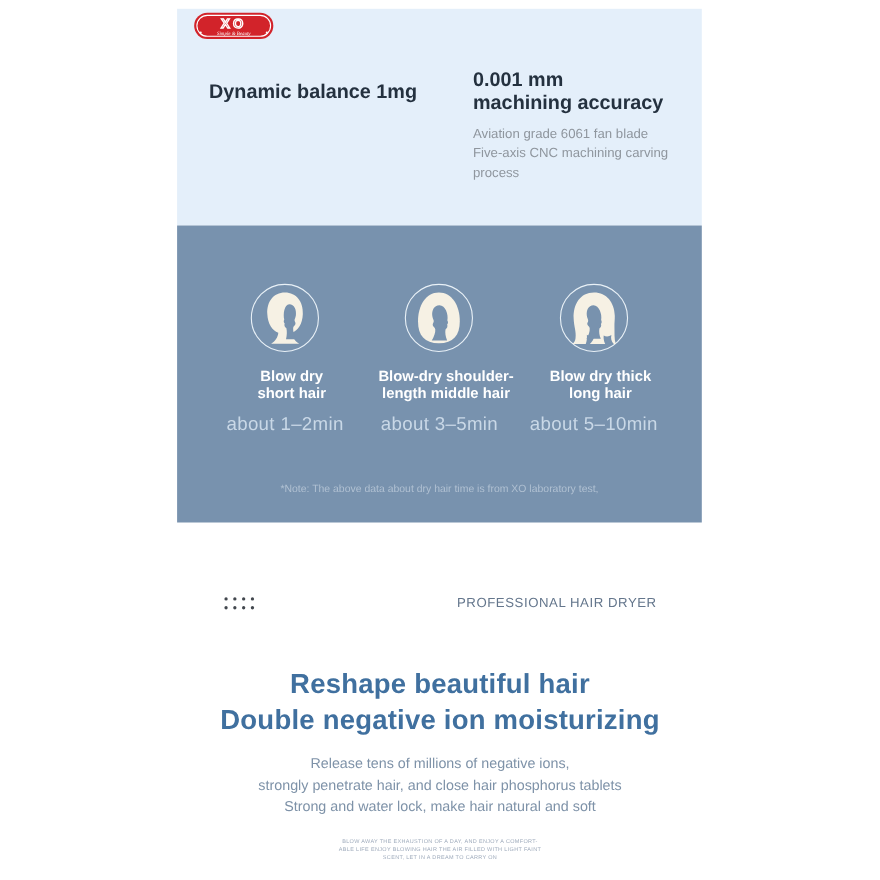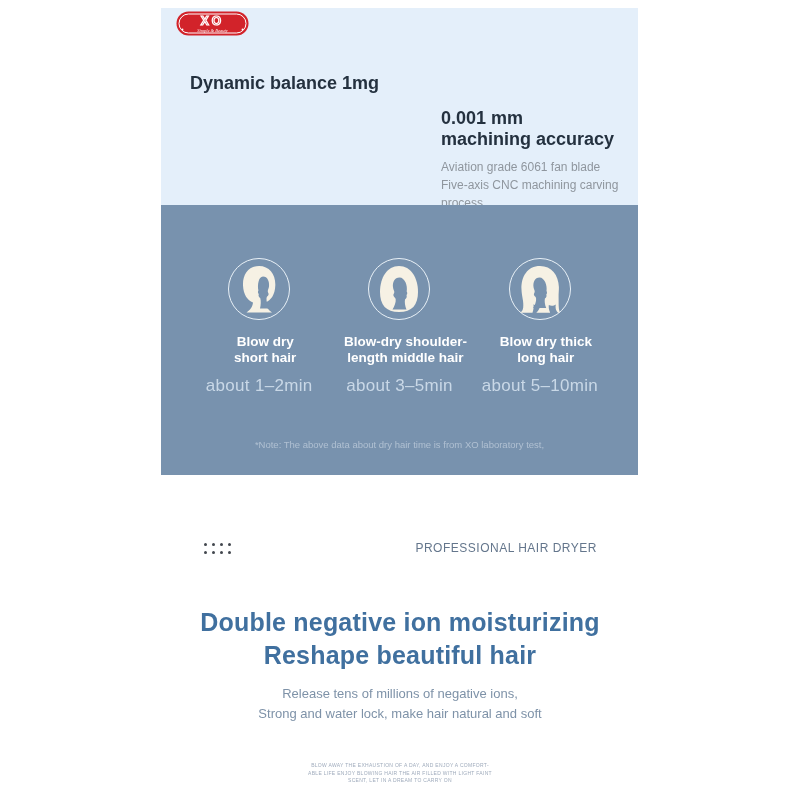--- a/index.html
+++ b/index.html
@@ -6,21 +6,21 @@
   .page{position:relative;width:800px;height:800px;background:#ffffff;overflow:hidden;
         font-family:"Liberation Sans", sans-serif;}
   .panel{position:absolute;left:161px;width:477px;}
   .panel-top{top:8px;height:197px;background:#e4effa;}
   .panel-mid{top:205px;height:270px;background:#7892ae;}
 
   .logo{position:absolute;left:15px;top:3px;width:73px;height:25px;}
 
   .col{position:absolute;top:0;height:100%;}
   .col-left{left:29px;width:240px;}
-  .col-right{left:280px;width:190px;margin-top:46px;}
+  .col-right{left:269px;width:190px;}
   .feat-title{position:absolute;top:54px;height:42px;display:flex;flex-direction:column;
               justify-content:center;font-size:18px;font-weight:bold;color:#24313f;line-height:21px;}
   .feat-body{position:absolute;top:104px;font-size:12px;line-height:18px;color:#8f969e;}
   .feat-body div{white-space:nowrap;}
 
   .items{position:absolute;top:53px;left:28px;right:28px;display:flex;}
   .item{flex:1;display:flex;flex-direction:column;align-items:center;}
   .icon-circle{box-sizing:border-box;width:62px;height:62px;border:1.5px solid #e9f1f7;
                border-radius:50%;display:flex;align-items:center;justify-content:center;}
   .item-label{margin-top:14px;text-align:center;font-size:13.5px;font-weight:bold;
@@ -155,26 +155,27 @@
         <i></i>
         <i></i>
         <i></i>
         <i></i>
         <i></i>
     </div>
     <div class="divider-label">PROFESSIONAL HAIR DRYER</div>
   </div>
 
   <div class="hero-title">
+    <div>Reshape beautiful hair</div>
     <div>Double negative ion moisturizing</div>
-    <div>Reshape beautiful hair</div>
   </div>
 
   <div class="hero-body">
     <div>Release tens of millions of negative ions,</div>
+    <div>strongly penetrate hair, and close hair phosphorus tablets</div>
     <div>Strong and water lock, make hair natural and soft</div>
   </div>
 
   <div class="footnote">
     <div>BLOW AWAY THE EXHAUSTION OF A DAY, AND ENJOY A COMFORT-</div>
     <div>ABLE LIFE ENJOY BLOWING HAIR THE AIR FILLED WITH LIGHT FAINT</div>
     <div>SCENT, LET IN A DREAM TO CARRY ON</div>
   </div>
 
 </div>

